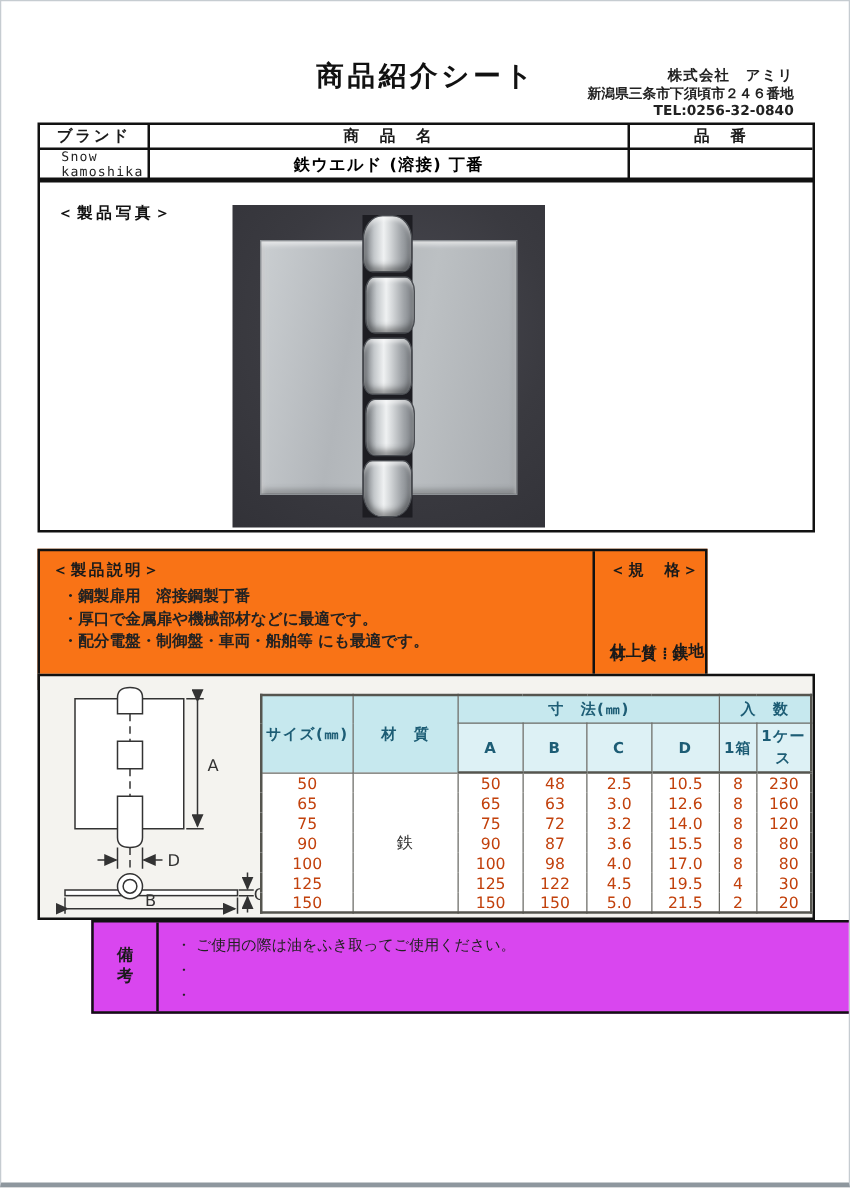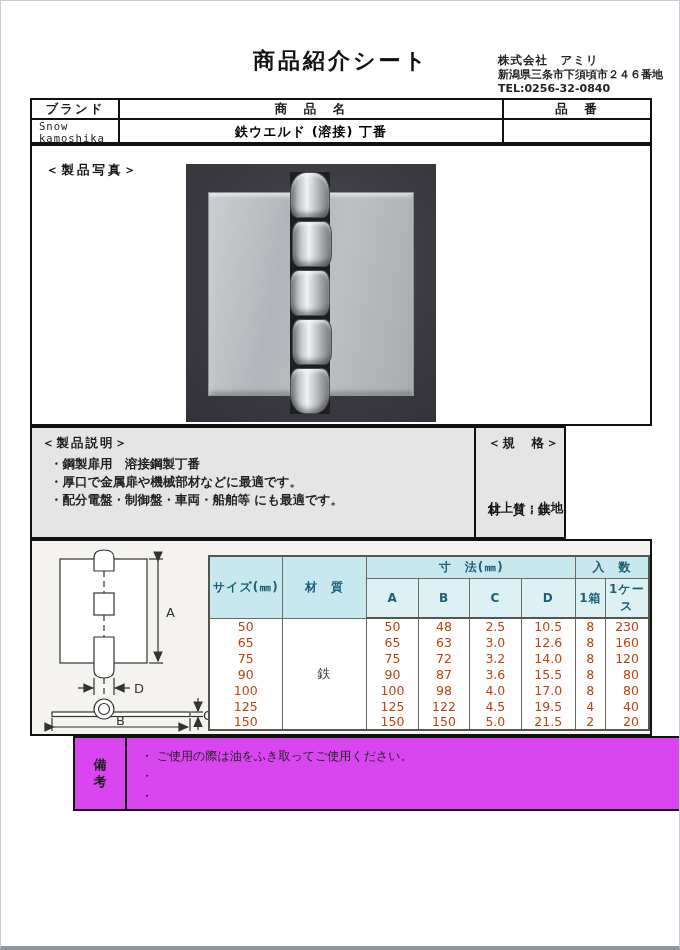--- a/index.html
+++ b/index.html
@@ -8,35 +8,35 @@
   .page {
     position:relative; width:680px; height:950px; background:#ffffff;
     margin:0 auto; overflow:hidden;
     border:1px solid #c6ccd1; border-bottom:4px solid #8e979e;
   }
   
   .doc-title {
     position:absolute; left:150px; top:45px; width:380px; text-align:center;
     font-size:22px; font-weight:bold; letter-spacing:3px; color:#111;
   }
-  .company { position:absolute; right:16px; top:52px; text-align:left; line-height:1.3; color:#222; }
+  .company { position:absolute; right:44px; top:52px; text-align:right; line-height:1.3; color:#222; }
   .company .c-name { font-size:11.5px; font-weight:bold; letter-spacing:1px; }
   .company .c-addr { font-size:11px; font-weight:bold; }
   .company .c-tel  { font-size:11px; font-weight:bold; }
   
   .ht {
     position:absolute; left:29px; top:97px; width:622px; height:46px;
     display:grid; grid-template-columns:88px 1fr 146px; grid-template-rows:20px 1fr;
     border:2px solid #111; background:#fff;
   }
   .ht > div { display:flex; align-items:center; justify-content:center; }
   .ht .cell-r { border-right:2px solid #111; }
   .ht .cell-b { border-bottom:2px solid #111; }
   .ht .hdr { font-size:12.5px; font-weight:bold; letter-spacing:2px; }
-  .brand-value { font-family:"DejaVu Sans Mono","Liberation Mono",monospace; font-size:10.5px; letter-spacing:1px; color:#222; justify-content:flex-start !important; padding-left:7px; }
+  .brand-value { font-family:"DejaVu Sans Mono","Liberation Mono",monospace; font-size:10.5px; letter-spacing:1px; color:#222; justify-content:flex-start !important; padding-left:17px; }
   .product-name { font-size:13px; font-weight:bold; letter-spacing:1px; color:#000; }
   
   .photo-box { position:absolute; left:29px; top:143px; width:622px; height:282px; border:2px solid #111; background:#fff; }
   .photo-label { position:absolute; left:14px; top:16px; font-size:12.5px; font-weight:bold; letter-spacing:3px; color:#111; }
   .photo {
     position:absolute; left:154px; top:18px; width:250px; height:258px;
     background:radial-gradient(circle at 55% 38%, #4a4a52 0%, #3a3a40 55%, #323238 100%);
     overflow:hidden;
   }
   .plate {
@@ -53,21 +53,21 @@
     flex:1;
     background:linear-gradient(90deg,#73777c 0%,#c4c8cb 22%,#eff1f2 42%,#d3d6d8 56%,#9ea2a6 80%,#7d8186 100%);
     border-radius:8px / 12px;
     box-shadow: inset 0 3px 3px rgba(255,255,255,.5), inset 0 -4px 5px rgba(0,0,0,.38);
     border:1px solid #4a4d52;
   }
   .knuckle:nth-child(even){ transform:translateX(2px); }
   .knuckle:first-child { border-radius:16px 16px 8px 8px / 20px 20px 12px 12px; }
   .knuckle:last-child  { border-radius:8px 8px 16px 16px / 12px 12px 20px 20px; }
   
-  .desc-box { position:absolute; left:29px; top:425px; width:536px; height:113px; border:2px solid #111; background:#e5e5e5; }
+  .desc-box { position:absolute; left:29px; top:438px; width:536px; height:113px; border:2px solid #111; background:#f97316; }
   .desc-left { position:absolute; left:0; top:0; width:444px; height:100%; border-right:2px solid #111; }
   .desc-heading { position:absolute; left:10px; top:7px; font-size:12.5px; font-weight:bold; letter-spacing:2px; }
   .desc-lines { position:absolute; left:18px; top:27px; font-size:12.5px; font-weight:bold; line-height:18px; color:#222; }
   .spec-right { position:absolute; left:444px; top:0; right:0; height:100%; }
   .spec-heading { position:absolute; left:12px; top:7px; font-size:12.5px; font-weight:bold; letter-spacing:2px; }
   .spec-material { position:absolute; left:12px; top:26px; font-size:12.5px; font-weight:bold;margin-top:48px; }
   .spec-finish { position:absolute; left:12px; top:72px; font-size:12.5px; font-weight:bold; }
   
   .lower-box { position:absolute; left:29px; top:538px; width:622px; height:197px; border:2px solid #111; background:#f4f3ef; }
   .diagram { position:absolute; left:8px; top:4px; }
@@ -261,21 +261,21 @@
           <td>8</td>
           <td class="case-col">80</td>
         </tr>
         <tr>
           <td>125</td>
           <td>125</td>
           <td>122</td>
           <td>4.5</td>
           <td>19.5</td>
           <td>4</td>
-          <td class="case-col">40</td>
+          <td class="case-col">30</td>
         </tr>
         <tr>
           <td>150</td>
           <td>150</td>
           <td>150</td>
           <td>5.0</td>
           <td>21.5</td>
           <td>2</td>
           <td class="case-col">20</td>
         </tr>

